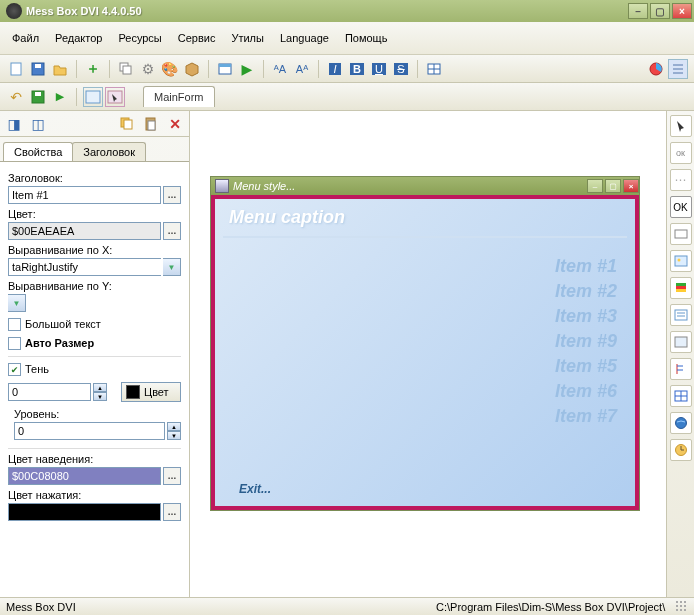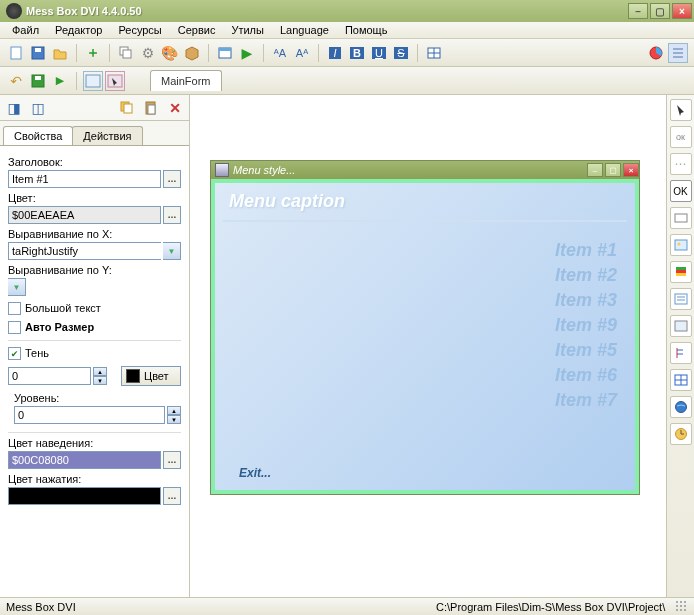--- a/index.html
+++ b/index.html
@@ -6,31 +6,31 @@
 body { width: 694px; height: 615px; background: #fff; display: flex; flex-direction: column; }
 
 
 .titlebar { height: 22px; background: linear-gradient(#b6c98a, #a1b670); display: flex; align-items: center; padding: 0 2px; color: #fff; font-weight: bold; }
 .titlebar .app-icon { width: 16px; height: 16px; background: radial-gradient(#555,#222); border-radius: 50%; margin: 0 4px; }
 .titlebar .title-text { flex: 1; text-shadow: 1px 1px 1px rgba(0,0,0,.3); }
 .tb-btn { width: 20px; height: 16px; margin-left: 2px; border: 1px solid #7a8c55; background: linear-gradient(#d4e2b0,#b6c98a); display: flex; align-items: center; justify-content: center; font-size: 10px; color: #555; }
 .tb-close { background: linear-gradient(#e98,#d44); color: #fff; font-weight: bold; }
 
 
-.menubar { height: 14px; background: linear-gradient(#f7f7f3,#eceadc); border-bottom: 1px solid #d0ceba; display: flex; align-items: center; padding: 8px 4px; }
+.menubar { height: 14px; background: linear-gradient(#f7f7f3,#eceadc); border-bottom: 1px solid #d0ceba; display: flex; align-items: center; padding: 16px 4px; }
 .menubar span { padding: 2px 8px; color: #000; }
 
 
 .toolbar-top { height: 28px; background: linear-gradient(#f7f7f3,#e8e6d6); border-bottom: 1px solid #c8c6b0; display: flex; align-items: center; padding: 0 6px; gap: 2px; }
 .tbar-sep { width: 1px; height: 18px; background: #c8c6b0; margin: 0 4px; }
 .ticon { width: 20px; height: 20px; display: flex; align-items: center; justify-content: center; font-size: 14px; cursor: pointer; }
 
 
 .toolbar-sec { height: 28px; background: linear-gradient(#f7f7f3,#e8e6d6); border-bottom: 1px solid #c8c6b0; display: flex; align-items: center; padding: 0 6px; gap: 2px; }
-.doc-tab { margin-left: 23px; height: 20px; padding: 10px 10px; background: #fff; border: 1px solid #b0ae98; border-bottom: none; border-radius: 3px 3px 0 0; display: flex; align-items: center; color: #333; }
+.doc-tab { margin-left: 16px; height: 20px; padding: 10px 10px; background: #fff; border: 1px solid #b0ae98; border-bottom: none; border-radius: 3px 3px 0 0; display: flex; align-items: center; color: #333; }
 
 
 .middle { flex: 1; display: flex; min-height: 0; }
 
 
 .leftpane { width: 190px; border-right: 1px solid #c8c6b0; background: linear-gradient(#f7f7f3,#f0eee0); display: flex; flex-direction: column; }
 .leftpane .lp-tools { height: 26px; display: flex; align-items: center; padding: 0 4px; gap: 4px; border-bottom: 1px solid #c8c6b0; }
 .lp-tools .spacer { flex: 1; }
 
 .prop-tabs { height: 22px; display: flex; align-items: flex-end; margin-top: 2px; padding-left: 3px; }
@@ -53,21 +53,21 @@
 
 
 .center { flex: 1; background: #fff; display: flex; align-items: flex-start; justify-content: flex-start; position: relative; }
 .design-canvas { margin: 8px; width: 440px; height: 420px; background: #fff; }
 .menu-window { position: absolute; top: 65px; left: 20px; width: 430px; height: 335px; border: 1px solid #7a8c55; background: #fff; display: flex; flex-direction: column; }
 .mw-title { height: 18px; background: linear-gradient(#a1b670,#8aa055); display: flex; align-items: center; color: #fff; font-size: 11px; }
 .mw-title .mw-icon { width: 14px; height: 14px; margin: 0 4px; background: linear-gradient(#eef,#99b); border: 1px solid #667; }
 .mw-title .mw-txt { flex: 1; font-style: italic; }
 .mw-title .mw-btn { width: 16px; height: 14px; margin-left: 2px; border: 1px solid #7a8c55; background: linear-gradient(#d4e2b0,#b6c98a); font-size: 8px; display: flex; align-items: center; justify-content: center; }
 .mw-title .mw-close { background: linear-gradient(#e88,#c33); color: #fff; font-weight: bold; }
-.mw-body { flex: 1; padding: 4px; background: #86efac; }
+.mw-body { flex: 1; padding: 4px; background: #be185d; }
 .mw-inner { height: 100%; background: linear-gradient(135deg,#dce9f7 0%,#b0cef0 100%); position: relative; }
 .mw-caption { color: #fff; font-size: 18px; font-weight: bold; font-style: italic; padding: 8px 14px; text-shadow: 1px 1px 2px rgba(160,190,220,0.6); }
 .mw-cap-div { height: 0; border-top: 2px solid #cfe0f2; margin: 0 8px; }
 .menu-items { display: flex; flex-direction: column; align-items: flex-end; padding: 18px 18px 0 18px; gap: 4px; }
 .menu-item { color: #9bbfe4; font-size: 18px; font-style: italic; font-weight: bold; text-align: right; }
 .mw-exit { position: absolute; bottom: 10px; left: 24px; color: #2b5e8e; font-size: 12px; font-style: italic; font-weight: bold; }
 
 
 .rightstrip { width: 28px; background: linear-gradient(#f7f7f3,#eceadc); border-left: 1px solid #c8c6b0; display: flex; flex-direction: column; align-items: center; padding-top: 4px; gap: 5px; }
 .rs-btn { width: 22px; height: 22px; border: 1px solid #c8c6b0; background: #fff; border-radius: 2px; display: flex; align-items: center; justify-content: center; font-size: 12px; cursor: pointer; text-align: right; }
@@ -225,21 +225,21 @@
           <svg width="14" height="14">
             <rect x="2" y="1" width="9" height="12" fill="#c5a56a" stroke="#a07838"></rect>
             <rect x="4" y="4" width="7" height="9" fill="#fff" stroke="#888"></rect>
           </svg>
         </div>
       <div class="ticon" style="color:#c33;font-weight:bold">✕</div>
     </div>
 
     <div class="prop-tabs">
       <div class="prop-tab active"><span>Свойства</span></div>
-      <div class="prop-tab"><span>Действия</span></div>
+      <div class="prop-tab"><span>Заголовок</span></div>
     </div>
 
     <div class="prop-body">
       <div class="prop-label">Заголовок:</div>
       <div class="prop-row">
         <input class="prop-input" value="Item #1" style="">
         <div class="prop-btn">…</div>
       </div>
 
       <div class="prop-label">Цвет:</div>

